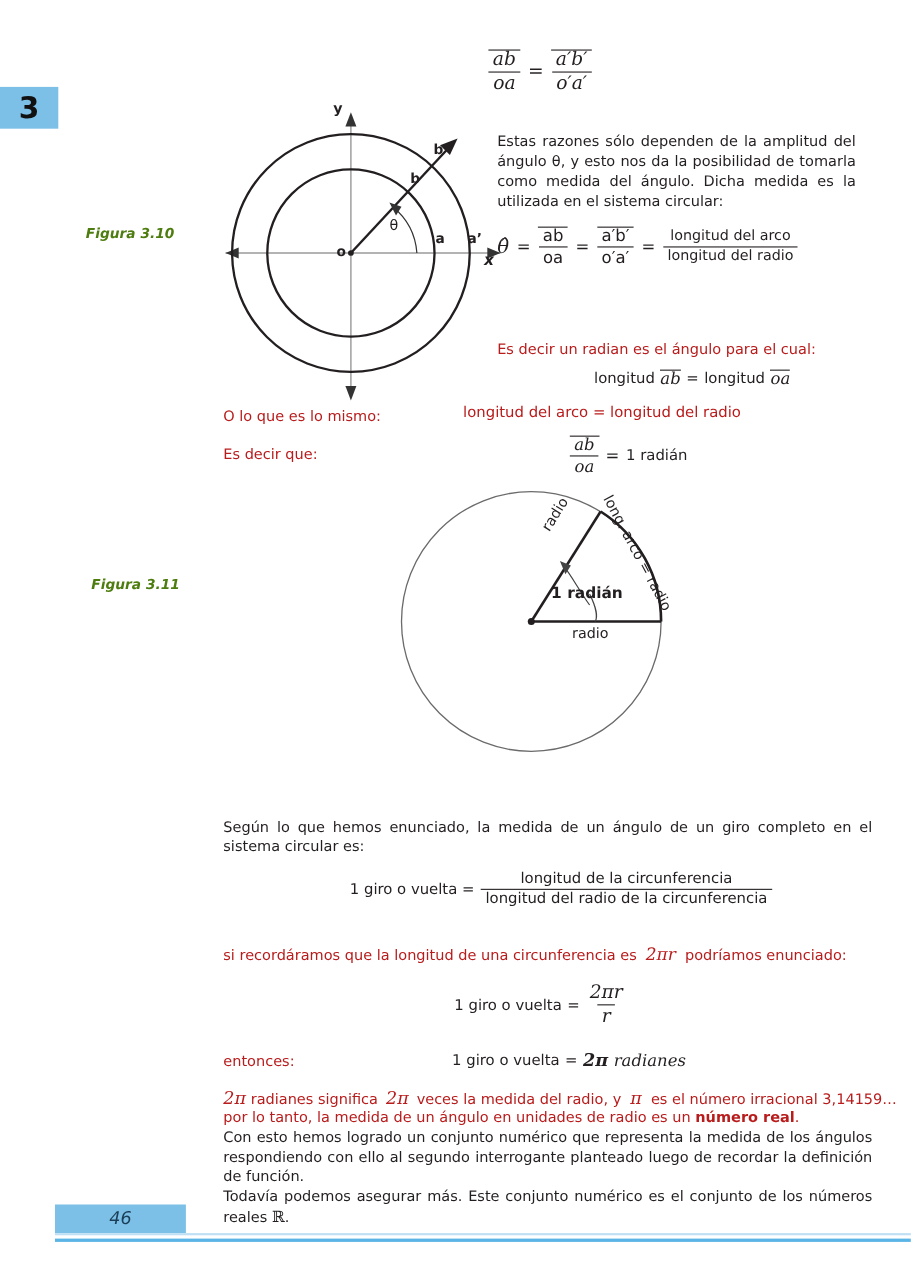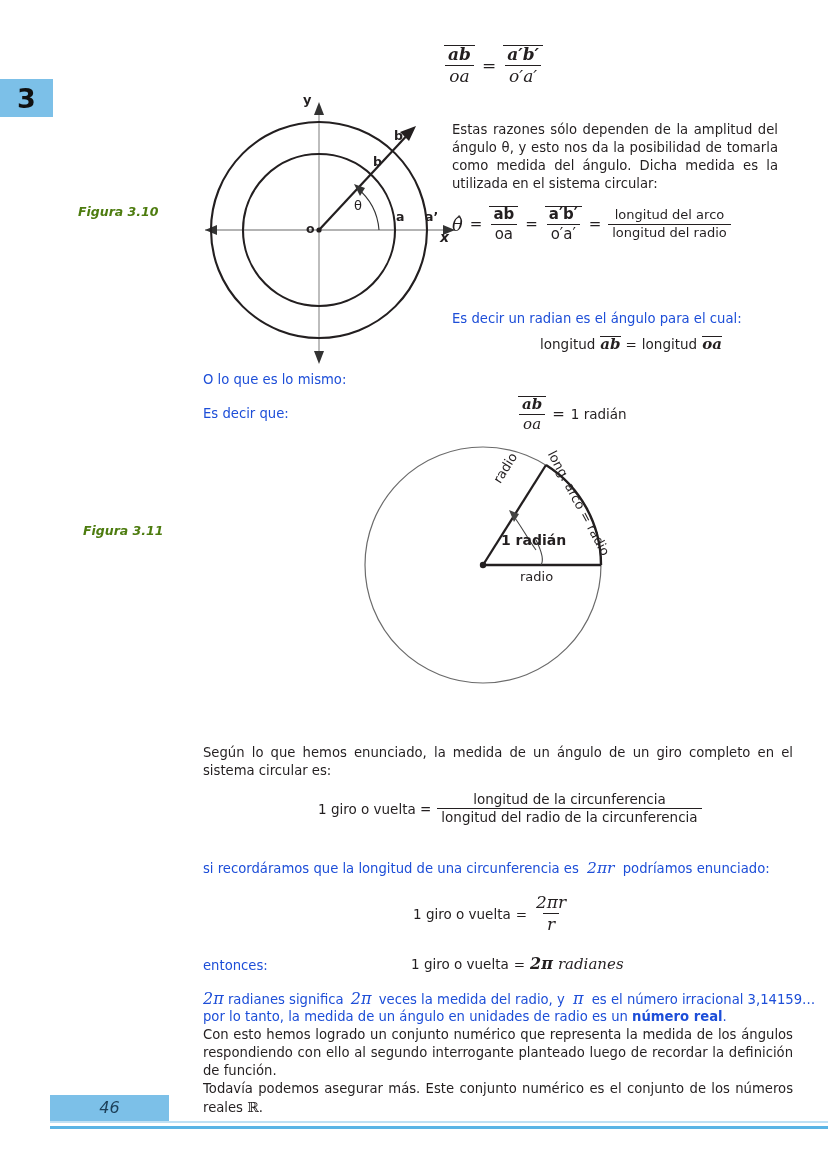--- a/index.html
+++ b/index.html
@@ -52,36 +52,36 @@
   #fig-caption-311 { left: 83px;  top: 523px; }
 
   
   .abs { position: absolute; }
   .body-text {
     font-size: 13.2px;
     line-height: 18.1px;
     color: #231f20;
     text-align: justify;
   }
-  .plain { font-size: 13.2px; line-height: 18.1px; color:#1d4ed8; }
+  .plain { font-size: 13.2px; line-height: 18.1px; color:#b91c1c; }
   .nowrap { white-space: nowrap; }
 
   
   .math { font-family: "DejaVu Serif", "Liberation Serif", serif; }
   .mi { font-family: "DejaVu Serif","Liberation Serif",serif; font-style: italic; }
   .frac {
     display: inline-flex;
     flex-direction: column;
     align-items: center;
     vertical-align: middle;
     line-height: 1.12;
   }
   .frac > .num { padding: 0 4px 1px 4px; }
   .frac > .den { padding: 1px 4px 0 4px; border-top: 1.3px solid #231f20; }
-  .ovl { border-top: 1.2px solid #231f20; padding-top: 0px; display:inline-block; line-height:1.05;font-weight:bold;}
+  .ovl { border-top: 1.2px solid #231f20; padding-top: 0px; display:inline-block; line-height:1.05;}
   .eqrow { display: flex; align-items: center; gap: 7px; }
   .sans { font-family: "DejaVu Sans","Liberation Sans",sans-serif; }
 
   
   #figure-310 { position: absolute; left: 197px; top: 92px; }
   #figure-311 { position: absolute; left: 340px; top: 432px; }
 
   
   #page-number-box {
     position: absolute;
@@ -208,20 +208,21 @@
     <div class="eqrow" style="gap:5px;">
       <span class="sans">longitud</span>
       <span class="mi ovl" style="font-size:15px;">ab</span>
       <span class="mi">=</span>
       <span class="sans">longitud</span>
       <span class="mi ovl" style="font-size:15px;">oa</span>
     </div>
   </div>
 
   <div class="abs plain" style="left:203px; top:371px;">O lo que es lo mismo:</div>
+  <div class="abs plain" style="left:421px; top:366px; font-size:13.5px;">longitud del arco = longitud del radio</div>
 
   <div class="abs plain" style="left:203px; top:405px;">Es decir que:</div>
   <div class="abs" style="left:518px; top:396px; font-size:15px;">
     <div class="eqrow" style="gap:6px;">
       <span class="frac">
         <span class="num mi ovl">ab</span>
         <span class="den mi">oa</span>
       </span>
       <span class="mi">=</span>
       <span class="sans" style="font-size:13.5px;">1 radián</span>

